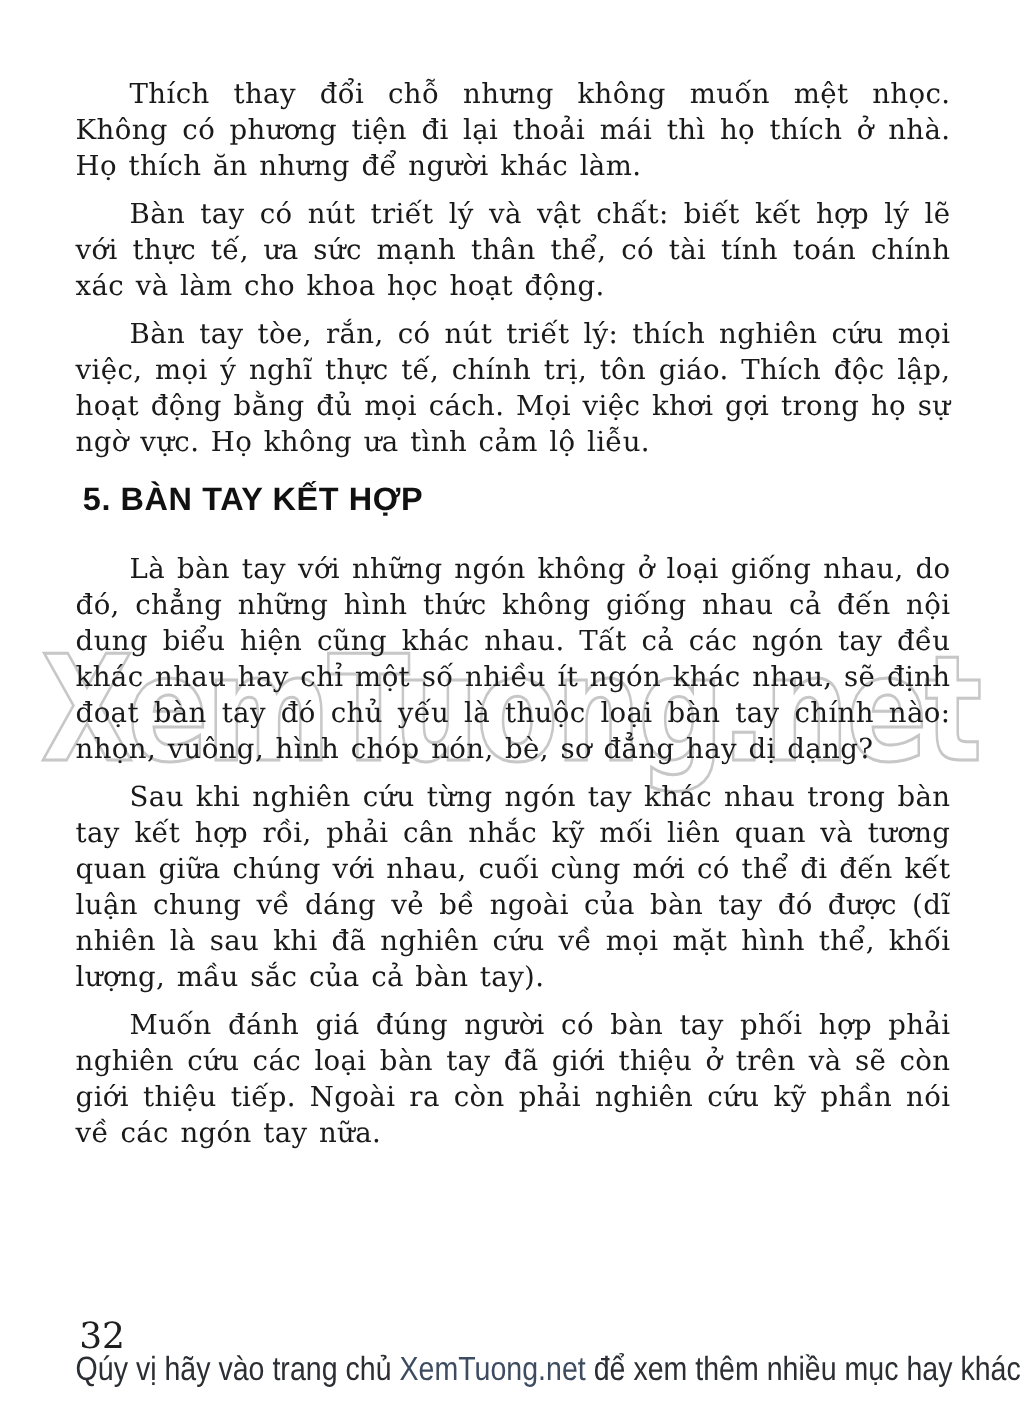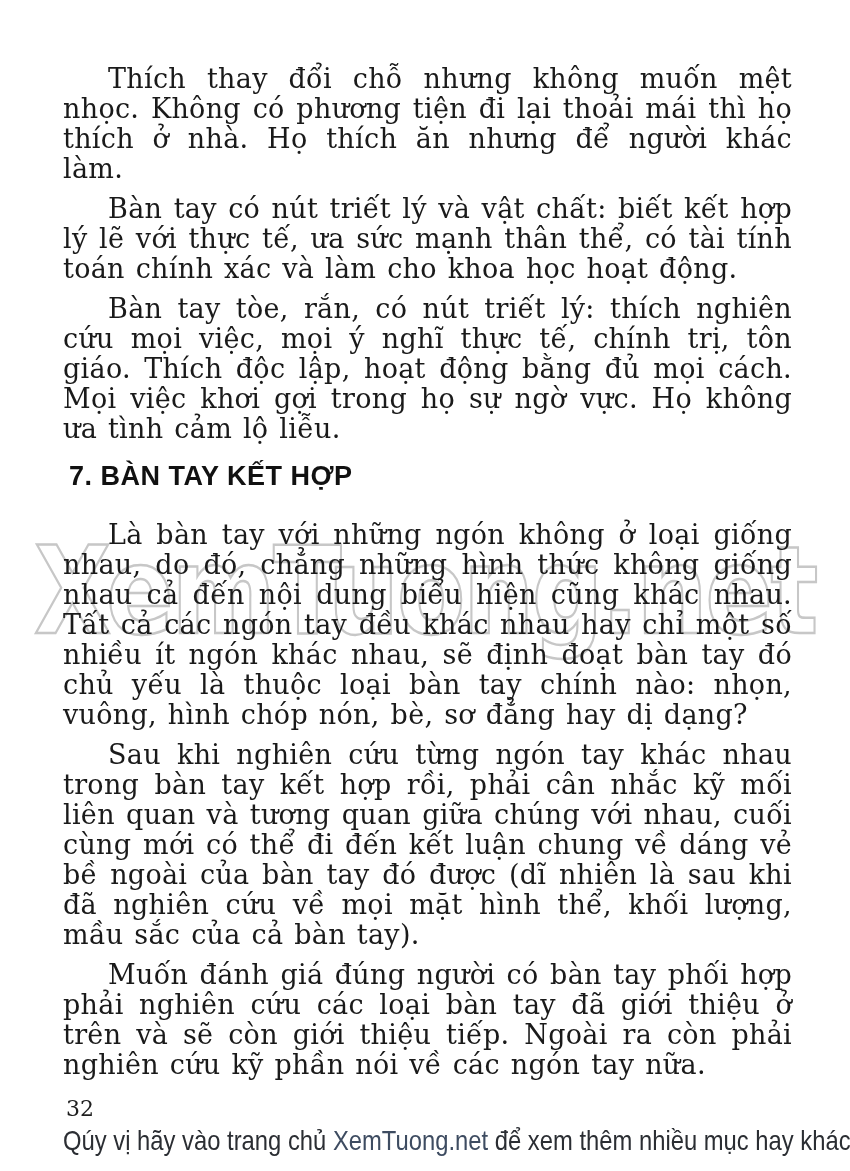--- a/index.html
+++ b/index.html
@@ -32,21 +32,21 @@
     z-index: 0;
     user-select: none;
   }
   .textblock {
     position: relative;
     z-index: 1;
     padding: 64px 58px 0 63px;
   }
   .textblock p {
     margin: 0 0 10px 0;
-    font-size: 27px;
+    font-size: 23px;
     line-height: 30px;
     text-align: justify;
     text-align-last: left;
     text-indent: 45px;
     letter-spacing: 0.3px;
     word-spacing: 2px;
   }
   .section-heading {
     margin: 14px 0 0 6px;
     padding: 0 0 26px 0;
@@ -55,21 +55,21 @@
     font-size: 27px;
     line-height: 36px;
     letter-spacing: 0.5px;
     color: #111111;
   }
   .page-number {
     position: absolute;
     left: 66px;
     top: 1096px;
     z-index: 2;
-    font-size: 22px;
+    font-size: 30px;
     color: #1f1f1f;
     font-family: "DejaVu Serif", serif;
   }
   .footer-line {
     position: absolute;
     left: 63px;
     top: 1124px;
     z-index: 2;
     font-family: "Liberation Sans", "DejaVu Sans", sans-serif;
     font-size: 28px;
@@ -90,21 +90,21 @@
 
 <div class="page">
 
   <div class="watermark">XemTuong.net</div>
 
   <div class="textblock">
     <p>Thích thay đổi chỗ nhưng không muốn mệt nhọc. Không có phương tiện đi lại thoải mái thì họ thích ở nhà. Họ thích ăn nhưng để người khác làm.</p>
     <p>Bàn tay có nút triết lý và vật chất: biết kết hợp lý lẽ với thực tế, ưa sức mạnh thân thể, có tài tính toán chính xác và làm cho khoa học hoạt động.</p>
     <p>Bàn tay tòe, rắn, có nút triết lý: thích nghiên cứu mọi việc, mọi ý nghĩ thực tế, chính trị, tôn giáo. Thích độc lập, hoạt động bằng đủ mọi cách. Mọi việc khơi gợi trong họ sự ngờ vực. Họ không ưa tình cảm lộ liễu.</p>
 
-    <h2 class="section-heading">7. BÀN TAY KẾT HỢP</h2>
+    <h2 class="section-heading">5. BÀN TAY KẾT HỢP</h2>
 
     <p>Là bàn tay với những ngón không ở loại giống nhau, do đó, chẳng những hình thức không giống nhau cả đến nội dung biểu hiện cũng khác nhau. Tất cả các ngón tay đều khác nhau hay chỉ một số nhiều ít ngón khác nhau, sẽ định đoạt bàn tay đó chủ yếu là thuộc loại bàn tay chính nào: nhọn, vuông, hình chóp nón, bè, sơ đẳng hay dị dạng?</p>
     <p>Sau khi nghiên cứu từng ngón tay khác nhau trong bàn tay kết hợp rồi, phải cân nhắc kỹ mối liên quan và tương quan giữa chúng với nhau, cuối cùng mới có thể đi đến kết luận chung về dáng vẻ bề ngoài của bàn tay đó được (dĩ nhiên là sau khi đã nghiên cứu về mọi mặt hình thể, khối lượng, mầu sắc của cả bàn tay).</p>
     <p>Muốn đánh giá đúng người có bàn tay phối hợp phải nghiên cứu các loại bàn tay đã giới thiệu ở trên và sẽ còn giới thiệu tiếp. Ngoài ra còn phải nghiên cứu kỹ phần nói về các ngón tay nữa.</p>
   </div>
 
   <div class="page-number">32</div>
 
   <div class="footer-line"><span>Qúy vị hãy vào trang chủ </span><span class="site-link">XemTuong.net</span><span> để xem thêm nhiều mục hay khác</span></div>
 

